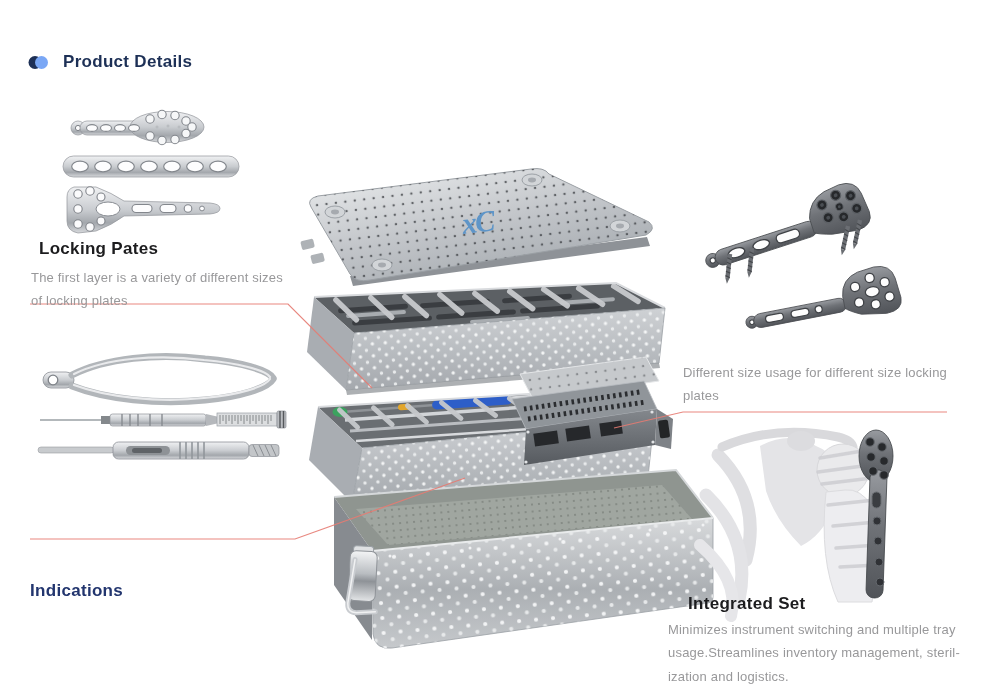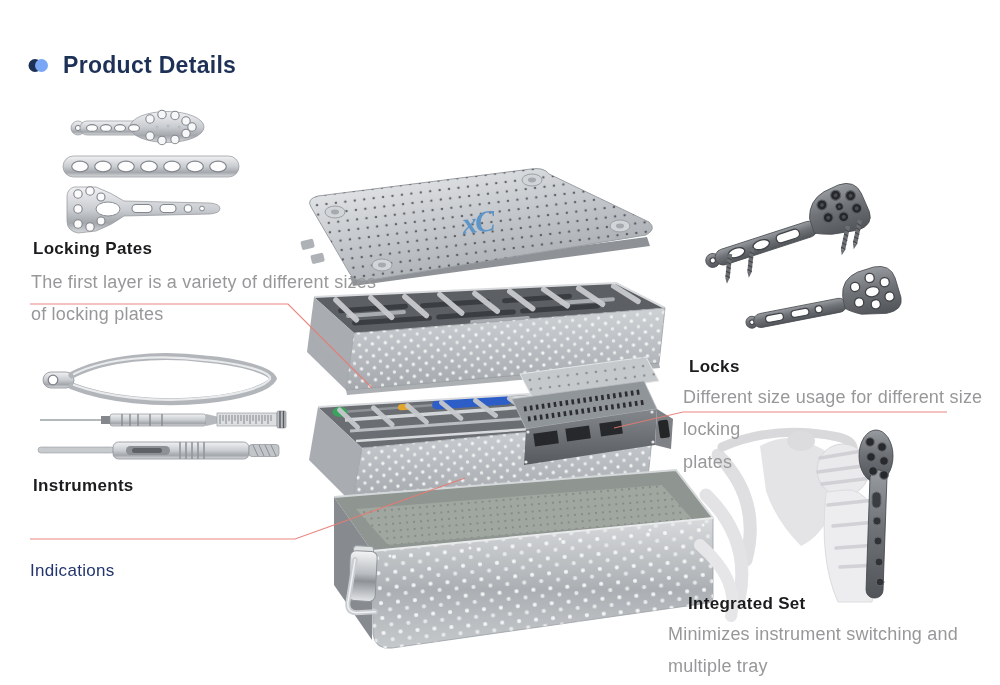--- a/index.html
+++ b/index.html
@@ -5,30 +5,30 @@
   html,body{margin:0;padding:0;}
   body{
     width:1000px;height:685px;position:relative;background:#ffffff;
     font-family:"Liberation Sans",sans-serif;overflow:hidden;
   }
   #artwork{position:absolute;left:0;top:0;z-index:0;}
   .page-header{
     position:absolute;left:28px;top:52px;display:flex;align-items:center;gap:13px;z-index:2;
   }
   .page-header h1{
-    margin:0;font-size:23px;font-weight:600;color:#1d3056;letter-spacing:.3px;
+    margin:0;font-size:17px;font-weight:600;color:#1d3056;letter-spacing:.3px;
   }
   .dot-icon{display:inline-flex;align-items:center;}
   .sec{position:absolute;z-index:2;}
   .sec-title{
     margin:0;font-size:17px;font-weight:600;color:#1c1c1e;letter-spacing:.3px;
   }
-  .sec-title.navy{color:#22356e;font-weight:400;}
+  .sec-title.navy{color:#22356e;font-weight:700;margin-top:20px;}
   .sec-desc{
-    margin:7px 0 0 0;font-size:18px;line-height:1.8;color:#98989a;
+    margin:7px 0 0 0;font-size:13px;line-height:1.8;color:#98989a;
     white-space:pre-line;letter-spacing:.2px;
   }
 </style>
 </head>
 <body>
 
 <svg id="artwork" width="1000" height="685" viewBox="0 0 1000 685">
   <defs>
     <linearGradient id="metalGrad" x1="0" y1="0" x2="0" y2="1">
       <stop offset="0" stop-color="#f0f1f3"></stop>
@@ -433,35 +433,33 @@
   <span class="dot-icon">
     <svg width="22" height="15" viewBox="0 0 22 15">
       <circle cx="7" cy="7.5" r="6.5" fill="#1d3056"></circle>
       <circle cx="13.5" cy="7.5" r="6.5" fill="#7aa7f5"></circle>
     </svg>
   </span>
   <h1>Product Details</h1>
 </header>
 
 <div class="sec" style="left:31px;top:239px">
-  <h2 class="sec-title" style="margin-left:2px">Locking Pates</h2>
+  <h2 class="sec-title" style="margin-left:8px">Locking Pates</h2>
   <p class="sec-desc">The first layer is a variety of different sizes
 of locking plates</p>
 </div>
 
 <div class="sec" style="left:31px;top:476px">
-  <h2 class="sec-title" style="margin-left:2px">Instruments</h2>
 </div>
 
 <div class="sec" style="left:30px;top:561px">
   <h2 class="sec-title navy">Indications</h2>
 </div>
 
 <div class="sec" style="left:683px;top:357px">
-  <h2 class="sec-title" style="margin-left:6px">Locks</h2>
   <p class="sec-desc" style="margin-top:4px">Different size usage for different size locking
 plates</p>
 </div>
 
 <div class="sec" style="left:668px;top:594px">
   <h2 class="sec-title" style="margin-left:20px">Integrated Set</h2>
   <p class="sec-desc" style="margin-top:4px">Minimizes instrument switching and multiple tray
 usage.Streamlines inventory management, steril-
 ization and logistics.</p>
 </div>

